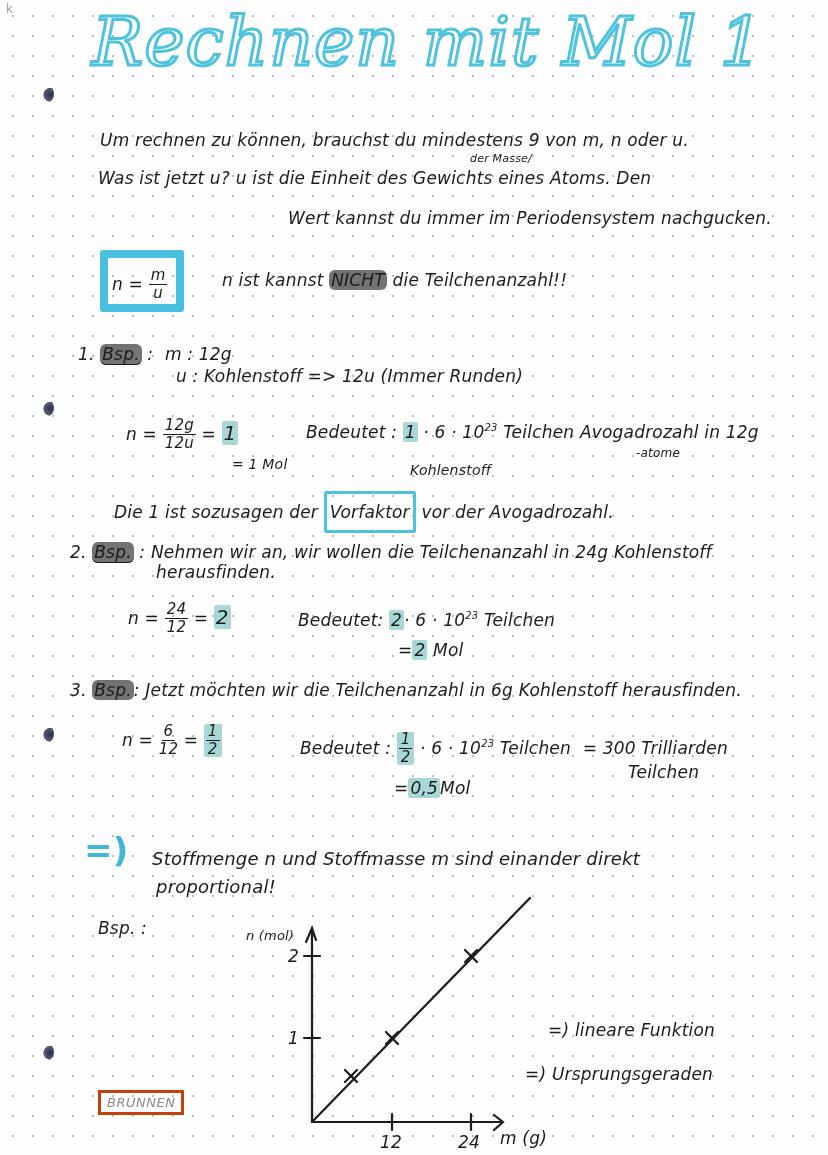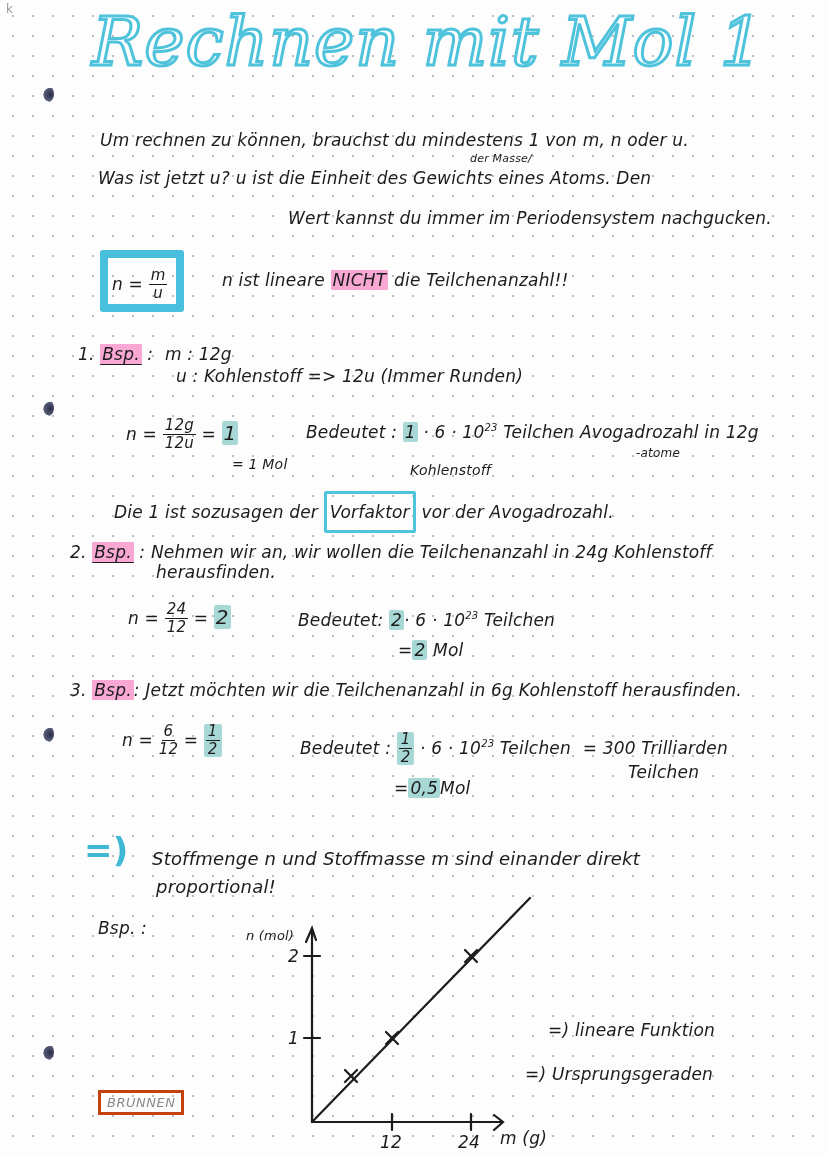--- a/index.html
+++ b/index.html
@@ -15,21 +15,21 @@
   .abs { position: absolute; white-space: nowrap; }
   .hand { font-family: "DejaVu Sans", sans-serif; font-style: oblique; letter-spacing: 0.2px; }
   .txt { font-size: 17px; }
   .sm { font-size: 12px; }
   .title {
     left: 92px; top: 2px; font-size: 68px; font-family: "DejaVu Serif", serif; font-style: italic;
     color: #ffffff; -webkit-text-stroke: 3px #4fc3dc; letter-spacing: 1px;
     text-shadow: 0 0 1px #4fc3dc;
     text-align: right;
   }
-  .hl { background: #f9a8d4; padding: 0 2px; border-radius: 1px; }
+  .hl { background: #737373; padding: 0 2px; border-radius: 6px; }
   .hl-soft { background: #a8d8d6; padding: 0 2px; border-radius: 2px; }
   .boxed { border: 3px solid #4fc3dc; padding: 8px 3px; border-radius: 2px; }
   .underline { border-bottom: 1.5px solid #1c1c1c; }
   .formula-box {
     left: 100px; top: 250px; width: 84px; height: 62px;
     border: 8px solid #48c0dd; border-radius: 3px; box-sizing: border-box;
   }
   .frac { display: inline-flex; flex-direction: column; align-items: center; vertical-align: middle; line-height: 1; }
   .frac .num { border-bottom: 1.5px solid #1c1c1c; padding: 0 2px 1px 2px; font-size: 15px; }
   .frac .den { padding-top: 1px; font-size: 15px; }
@@ -48,38 +48,38 @@
 <body>
 
 <div class="abs sm" style="left:6px;top:2px;color:#9a9a9a;">k</div>
 <div class="abs hole" style="left:42px;top:86px;"></div>
 <div class="abs hole" style="left:42px;top:400px;"></div>
 <div class="abs hole" style="left:42px;top:726px;"></div>
 <div class="abs hole" style="left:42px;top:1044px;"></div>
 
 <div class="abs title">Rechnen mit Mol 1</div>
 
-<div class="abs hand txt" style="left:100px;top:130px;">Um rechnen zu können, brauchst du mindestens 1 von m, n oder u.</div>
+<div class="abs hand txt" style="left:100px;top:130px;">Um rechnen zu können, brauchst du mindestens 9 von m, n oder u.</div>
 <div class="abs hand sm" style="left:470px;top:152px;font-size:11px;">der Masse/</div>
 <div class="abs hand txt" style="left:98px;top:168px;">
   <span>Was ist jetzt u? u ist die Einheit</span>
   <span>des Gewichts eines Atoms. Den</span>
 </div>
 <div class="abs hand txt" style="left:288px;top:208px;">Wert kannst du immer im Periodensystem nachgucken.</div>
 
 <div class="abs formula-box"></div>
 <div class="abs hand txt" style="left:112px;top:268px;">
   <span>n =</span>
   <span class="frac">
     <span class="num">m</span>
     <span class="den">u</span>
   </span>
 </div>
 <div class="abs hand txt" style="left:222px;top:270px;">
-  <span>n ist lineare</span>
+  <span>n ist kannst</span>
   <span class="hl">NICHT</span>
   <span>die Teilchenanzahl!!</span>
 </div>
 
 <div class="abs hand txt" style="left:78px;top:344px;">
   <span>1.</span>
   <span class="hl underline">Bsp.</span>
   <span>:</span>
   <span style="margin-left:6px;">m : 12g</span>
 </div>

